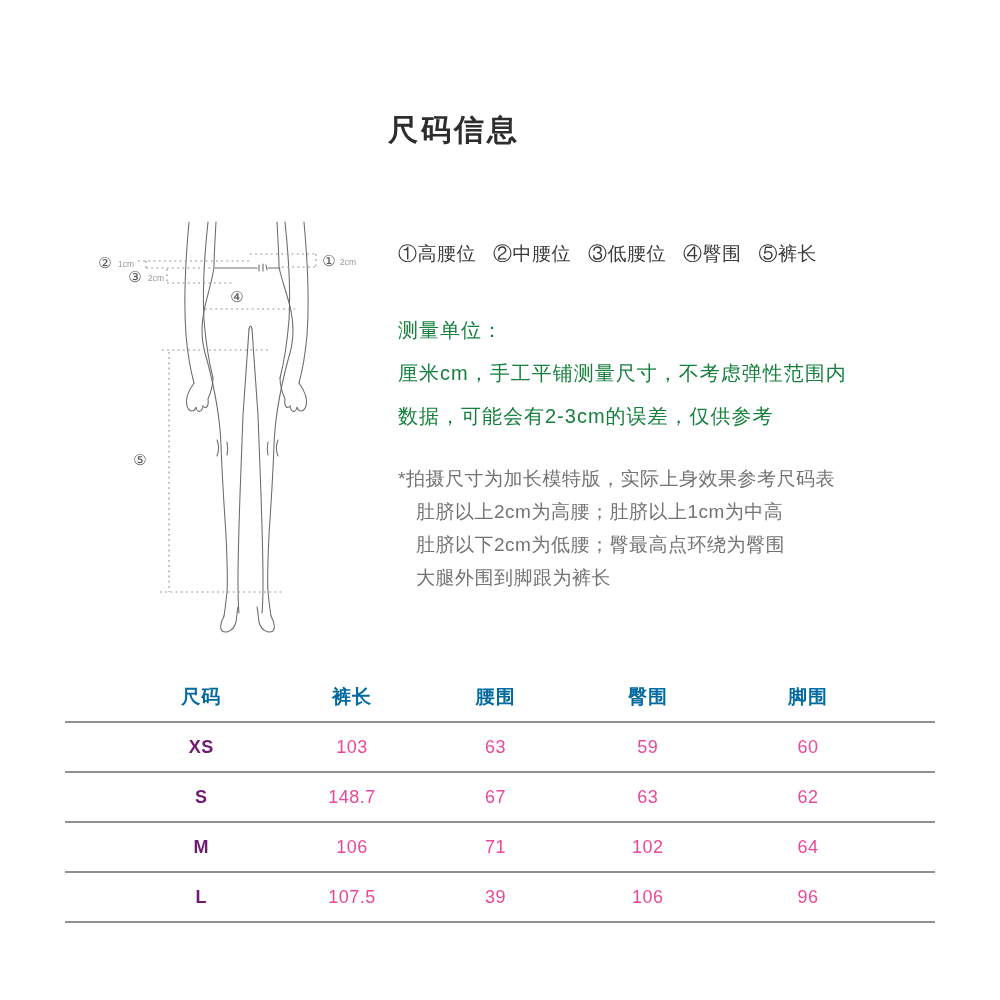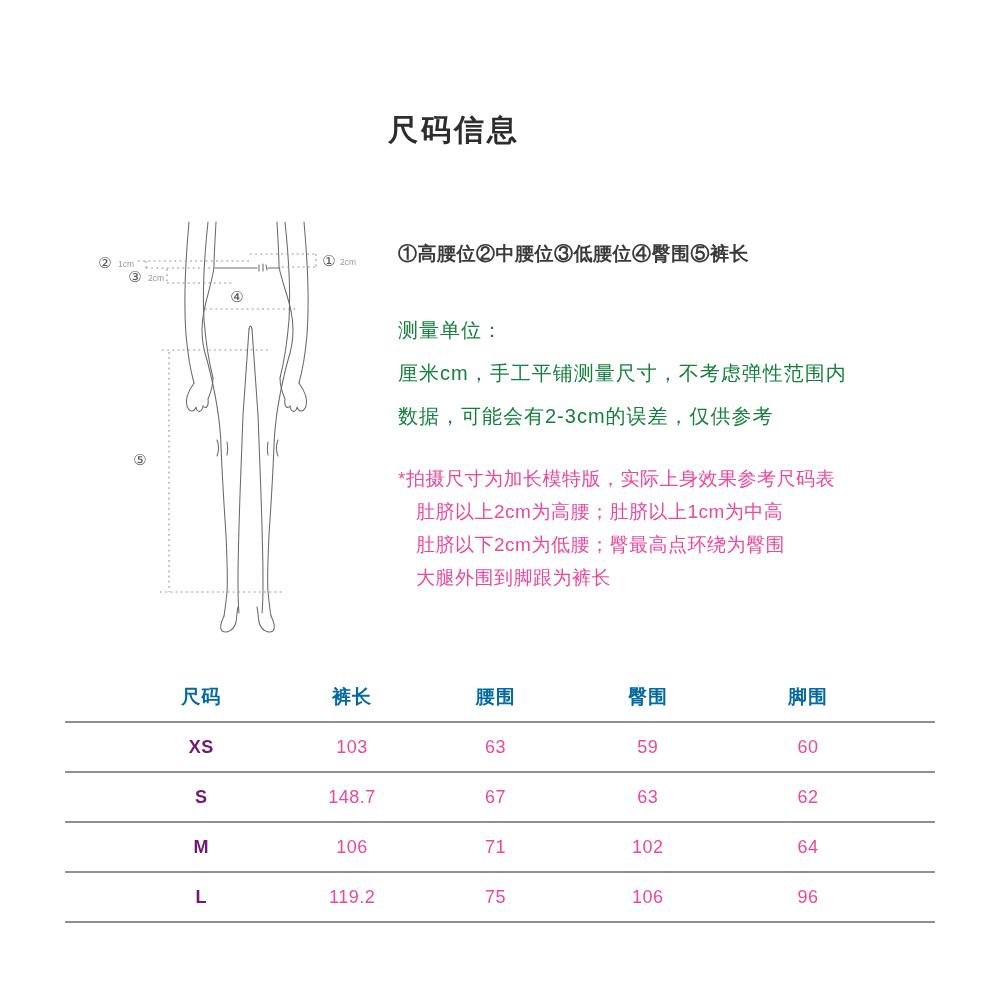--- a/index.html
+++ b/index.html
@@ -6,23 +6,23 @@
   .page{
     position:relative;width:1000px;height:1000px;background:#ffffff;overflow:hidden;
     font-family:"Liberation Sans",sans-serif;
   }
   .title{
     position:absolute;top:94px;left:0;width:908px;text-align:center;
     font-size:30px;font-weight:700;color:#2d2d2d;letter-spacing:3px;margin-top:16px;
   }
   .figure-svg{position:absolute;left:85px;top:215px;}
   .right-col{position:absolute;left:398px;top:241px;width:520px;}
-  .legend{display:flex;font-size:19px;color:#3a3a3a;letter-spacing:.5px;white-space:nowrap;font-weight:bold;}
+  .legend{display:flex;gap:17px;font-size:19px;color:#3a3a3a;letter-spacing:.5px;white-space:nowrap;}
   .measure{margin-top:42px;font-size:20px;color:#15803d;line-height:43px;letter-spacing:1px;}
-  .notes{margin-top:24px;font-size:19px;color:#ec4899;line-height:33px;letter-spacing:.5px;}
+  .notes{margin-top:24px;font-size:19px;color:#737373;line-height:33px;letter-spacing:.5px;}
   .note-line{padding-left:18px;white-space:nowrap;}
   .note-line.first{padding-left:0;}
   table.size-table{
     position:absolute;left:65px;top:672px;width:870px;
     border-collapse:collapse;table-layout:fixed;
     border-bottom:2px solid #909090;
   }
   .size-table th{
     height:49px;font-size:19px;font-weight:700;color:#0369a1;
     text-align:center;vertical-align:middle;padding:0;letter-spacing:1px;
@@ -154,21 +154,21 @@
       </tr>
       <tr>
         <td class="size-cell c-first">M</td>
         <td>106</td>
         <td>71</td>
         <td>102</td>
         <td class="c-last">64</td>
       </tr>
       <tr>
         <td class="size-cell c-first">L</td>
-        <td>119.2</td>
-        <td>75</td>
+        <td>107.5</td>
+        <td>39</td>
         <td>106</td>
         <td class="c-last">96</td>
       </tr>
     </tbody>
   </table>
 
 </div>
 
 </body></html>

